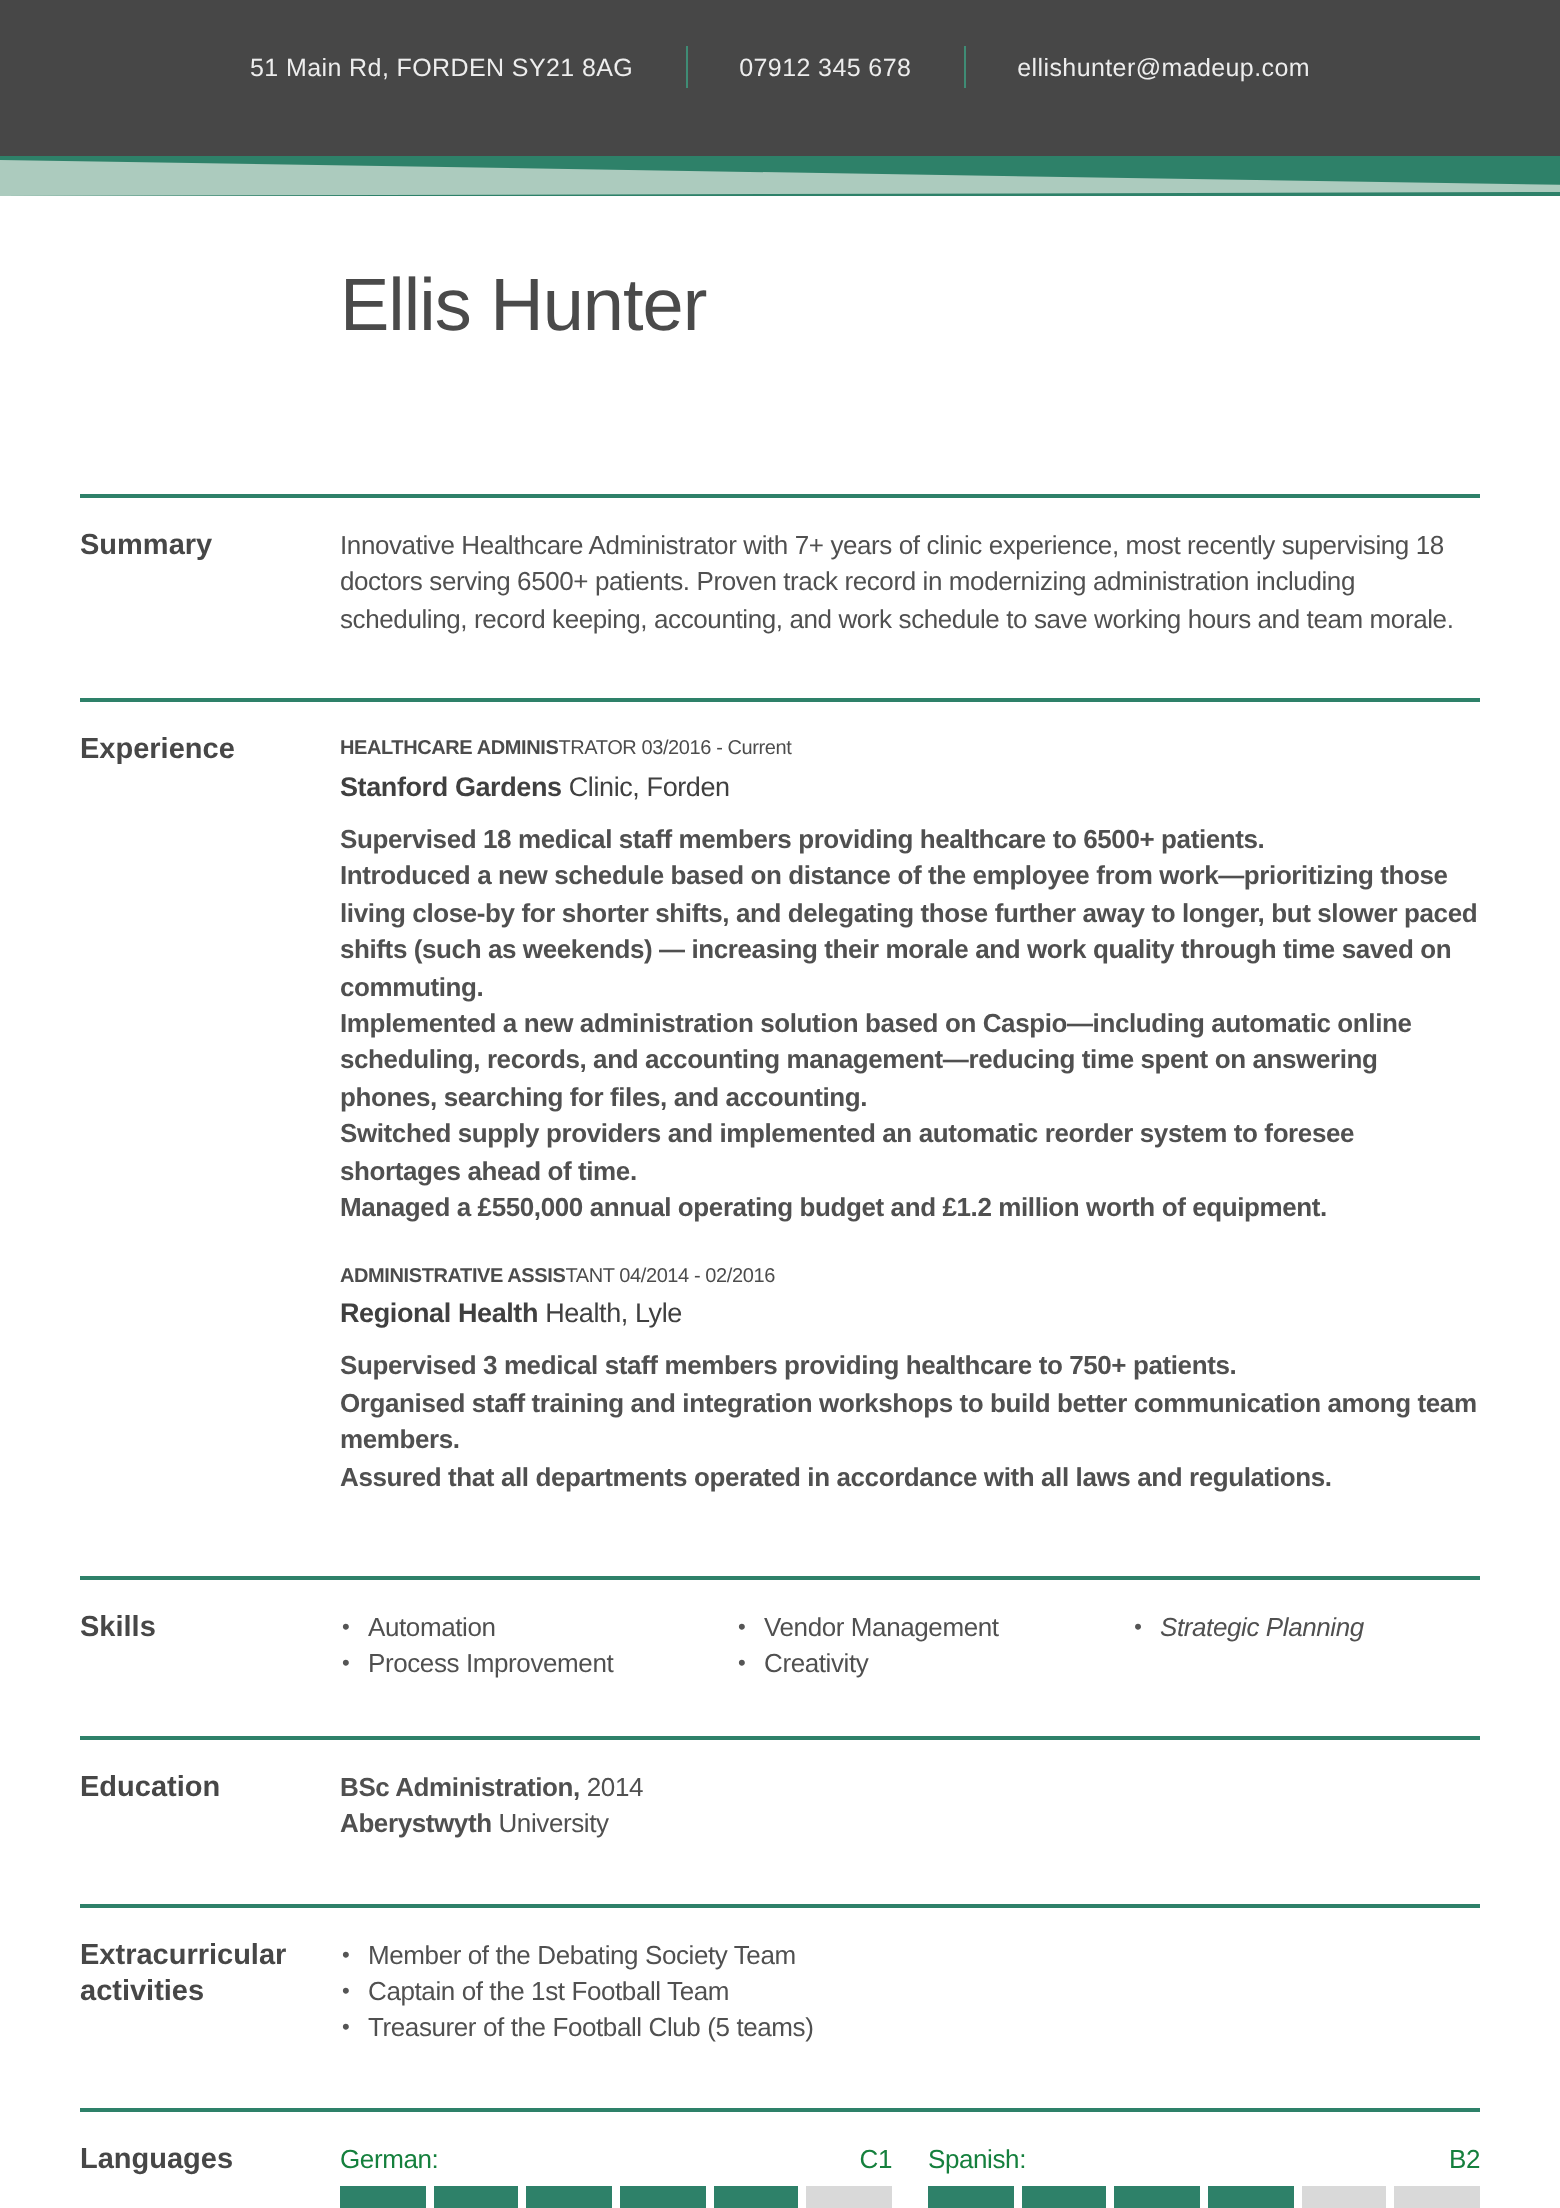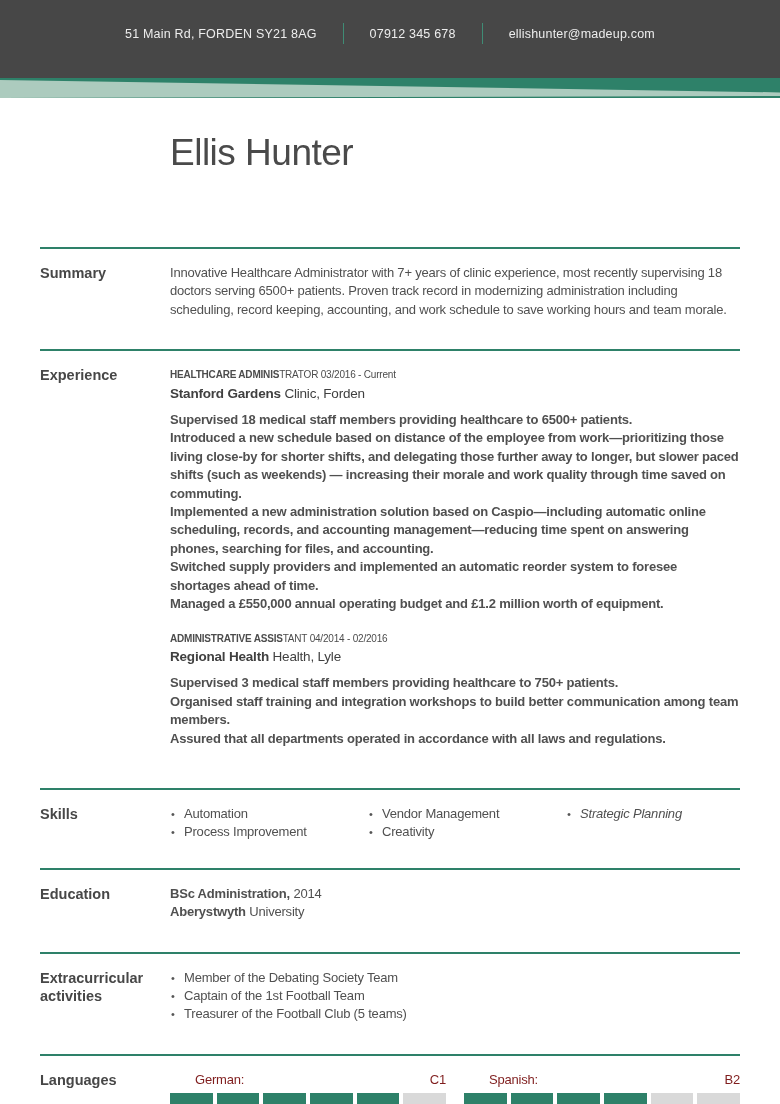--- a/index.html
+++ b/index.html
@@ -41,21 +41,21 @@
   .li::before{content:"•";position:absolute;left:1px;top:0;font-size:11px;color:#555;}
 
   
   .skills-grid{display:flex;}
   .skills-col{width:198px;flex:none;}
   .skills-col:last-child{flex:1;font-style:italic;}
 
   
   .lang-grid{display:flex;gap:18px;}
   .lang{flex:1;min-width:0;}
-  .lang-top{display:flex;justify-content:space-between;font-size:13px;color:#7f1d1d;margin-left:25px;}
+  .lang-top{display:flex;justify-content:space-between;font-size:13px;color:#15803d;}
   .lang-bar{display:flex;gap:4px;margin:4px 0 4px;}
   .lang-bar .seg{height:11px;flex:1;}
   .seg.fill{background:#2e8169;}
   .seg.empty{background:#d9d9d9;}
   .lang-level{font-size:13px;color:#505050;}
 </style>
 </head>
 <body>
 
 <div class="page">

